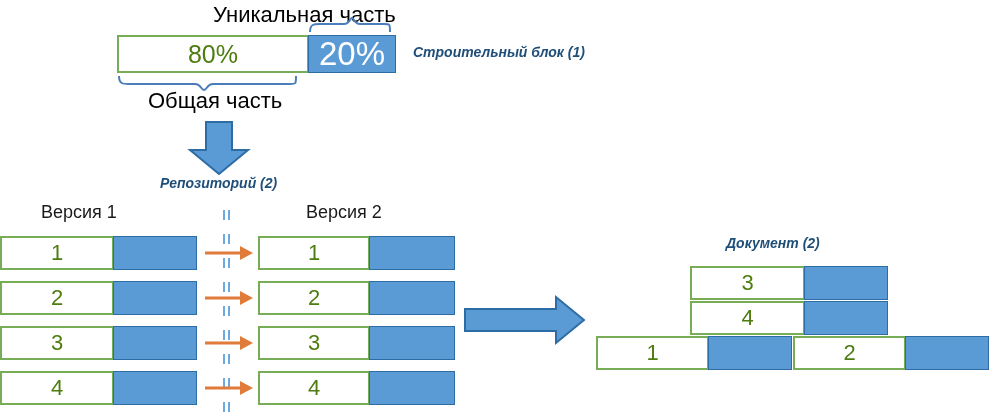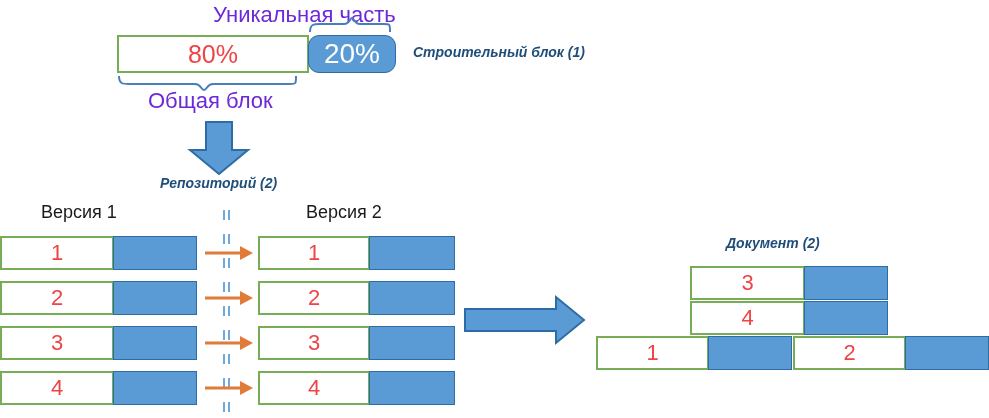--- a/index.html
+++ b/index.html
@@ -20,42 +20,41 @@
   .seg {
     position: absolute;
     box-sizing: border-box;
     display: flex;
     align-items: center;
     justify-content: center;
   }
   .seg-white {
     background: #ffffff;
     border: 2px solid #77ad56;
-    color: #ef4444;
+    color: #4d7c0f;
   }
   .seg-blue {
     background: #5b9bd5;
     border: 1px solid #2e6ca4;
     color: #ffffff;
   }
 
   .bigbar-white {
     left: 117px; top: 35px; width: 192px; height: 38px;
     font-size: 25px;
   }
   .bigbar-blue {
     left: 308px; top: 35px; width: 88px; height: 38px;
-    font-size: 28px;
-    border-radius: 11px;
+    font-size: 33px;
   }
 
   
   .cap {
     position: absolute;
-    color: #6d28d9;
+    color: #000000;
     font-size: 22px;
     white-space: nowrap;
   }
   .blue-cap {
     position: absolute;
     color: #1f4e79;
     font-weight: bold;
     font-style: italic;
     font-size: 14px;
     white-space: nowrap;
@@ -87,21 +86,21 @@
 <div id="canvas">
 
   <div class="cap label-unique">Уникальная часть</div>
 
   <div class="seg seg-white bigbar-white">80%</div>
 
   <div class="seg seg-blue bigbar-blue">20%</div>
 
   <div class="blue-cap label-block">Строительный блок (1)</div>
 
-  <div class="cap label-common">Общая блок</div>
+  <div class="cap label-common">Общая часть</div>
 
   <svg class="ov" width="989" height="418">
 
     <g>
       <path d="M310 32 C310 24, 314 24, 320 24 L344 24 C350 24, 350 18, 352 18
                C354 18, 354 24, 360 24 L384 24 C390 24, 390 24, 390 32" fill="none" stroke="#4a7ebb" stroke-width="2"></path>
     </g>
 
     <g>
       <path d="M119 76 C119 84, 123 84, 129 84 L195 84 C201 84, 201 90, 204 90

